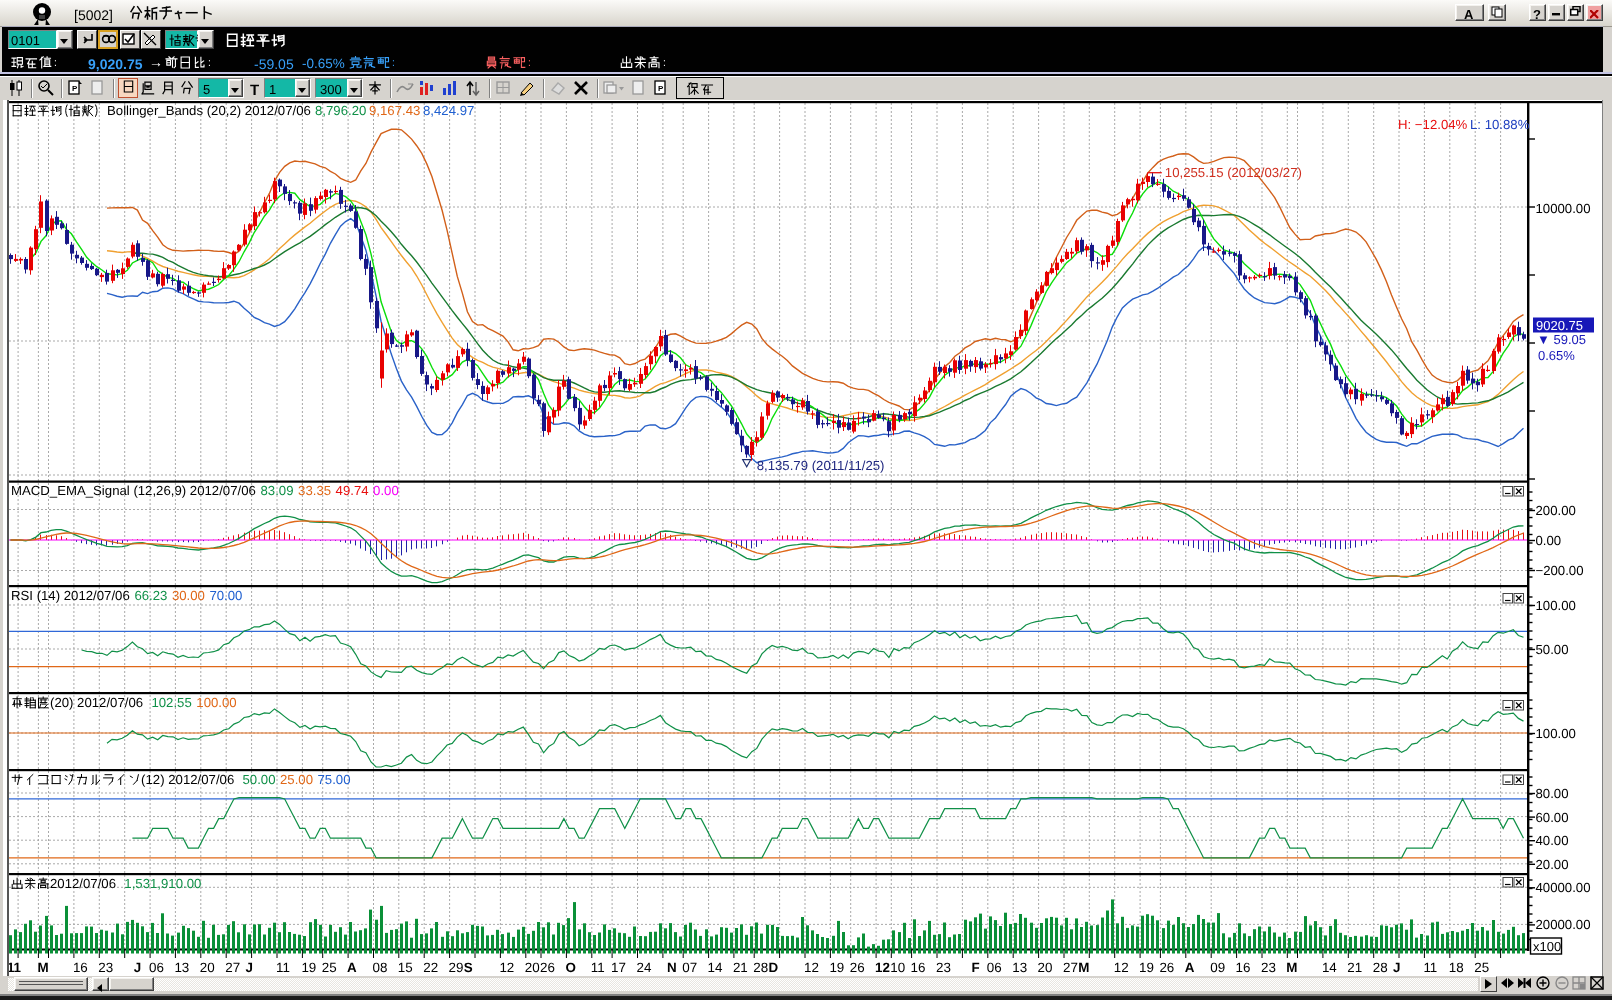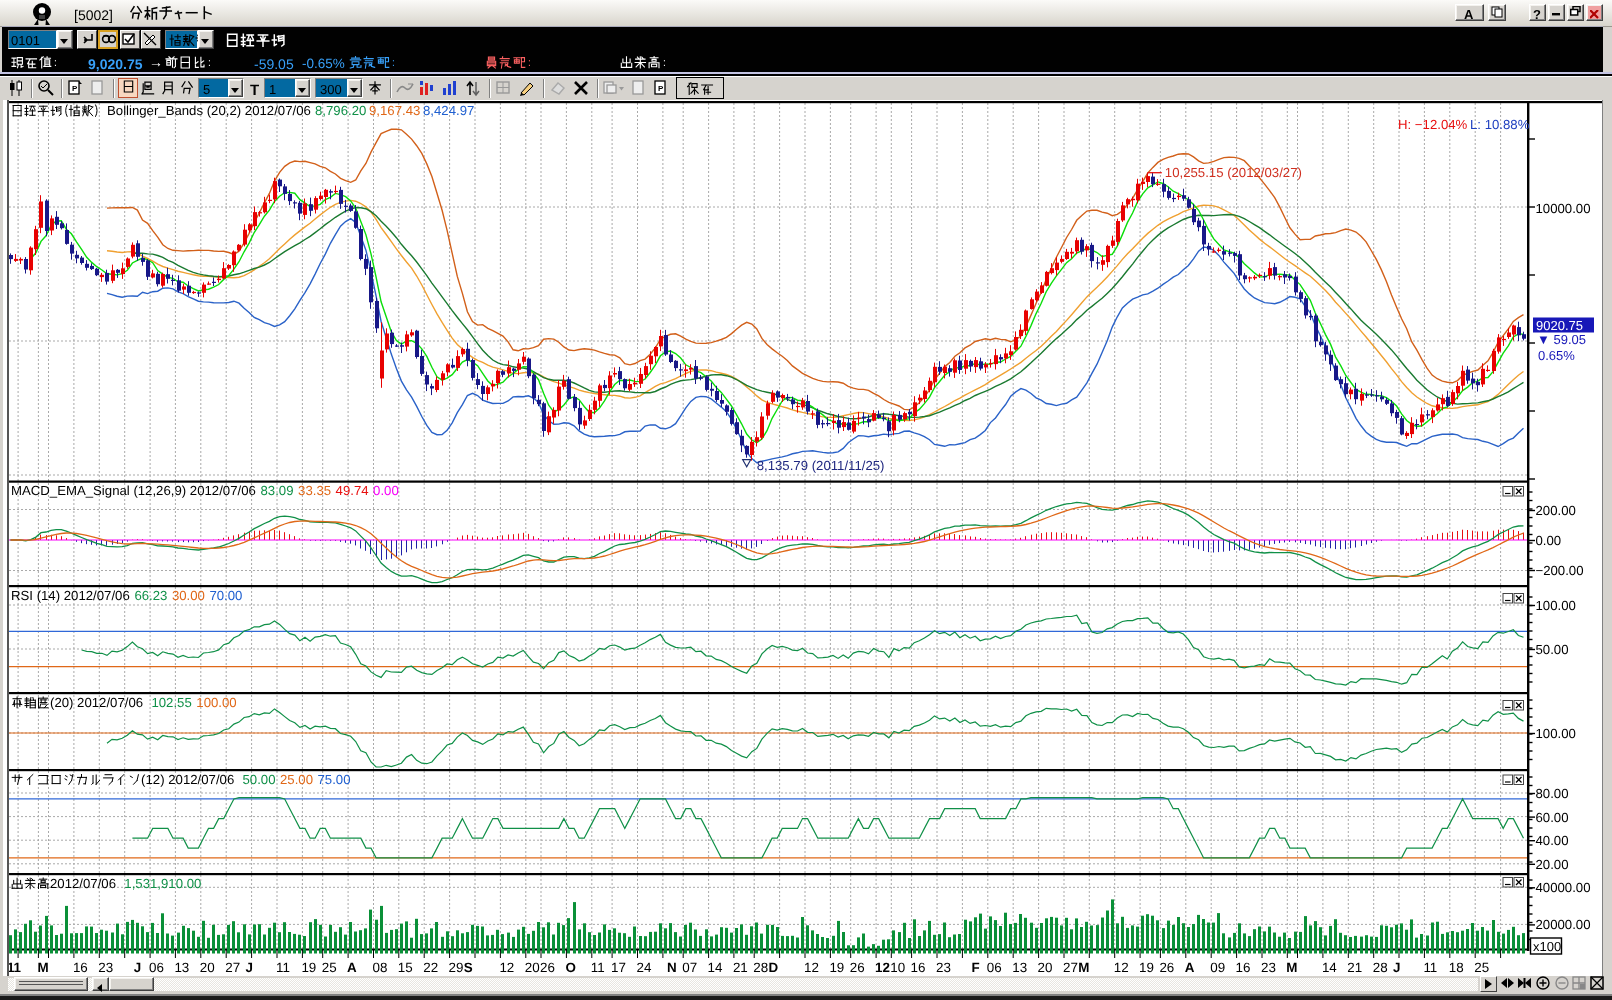--- a/index.html
+++ b/index.html
@@ -1,17 +1,17 @@
 <!DOCTYPE html>
 <html><head><meta charset="utf-8"><style>
 *{margin:0;padding:0;box-sizing:border-box}
 body{width:1612px;height:1000px;font-family:"Liberation Sans",sans-serif;background:#d6d3ce;position:relative;overflow:hidden}
 .abs{position:absolute}
 .btn3d{background:#d6d3ce;border:1px solid;border-color:#fff #404040 #404040 #fff;box-shadow:inset -1px -1px 0 #808080, inset 1px 1px 0 #f4f2ee}
-.sunk{background:#0369a1;border:1px solid;border-color:#808080 #fff #fff #808080}
+.sunk{background:#14b8a6;border:1px solid;border-color:#808080 #fff #fff #808080}
 </style></head><body>
 <div style="position:absolute;left:0;top:0;width:1612px;height:1000px;opacity:0.999">
     <div class="abs" style="left:0;top:0;width:1612px;height:27px;background:linear-gradient(#fbfaf8,#d8d5cc);border-bottom:1px solid #9a968e">
       <svg class="abs" style="left:28px;top:2px" width="28" height="24">
         <circle cx="14" cy="10" r="9" fill="#000"></circle>
         <circle cx="14" cy="8.5" r="3.2" fill="#fff"></circle>
         <path d="M10,17 L6,23 L10.5,23 Z M18,17 L22,23 L17.5,23 Z" fill="#000"></path>
         <rect x="11" y="13" width="6" height="4" fill="#fff" opacity="0.25"></rect>
       </svg>
       <div class="abs" style="left:72px;top:5px"><svg width="53" height="20" text-rendering="geometricPrecision" style="vertical-align:top;transform:translateZ(0)">

